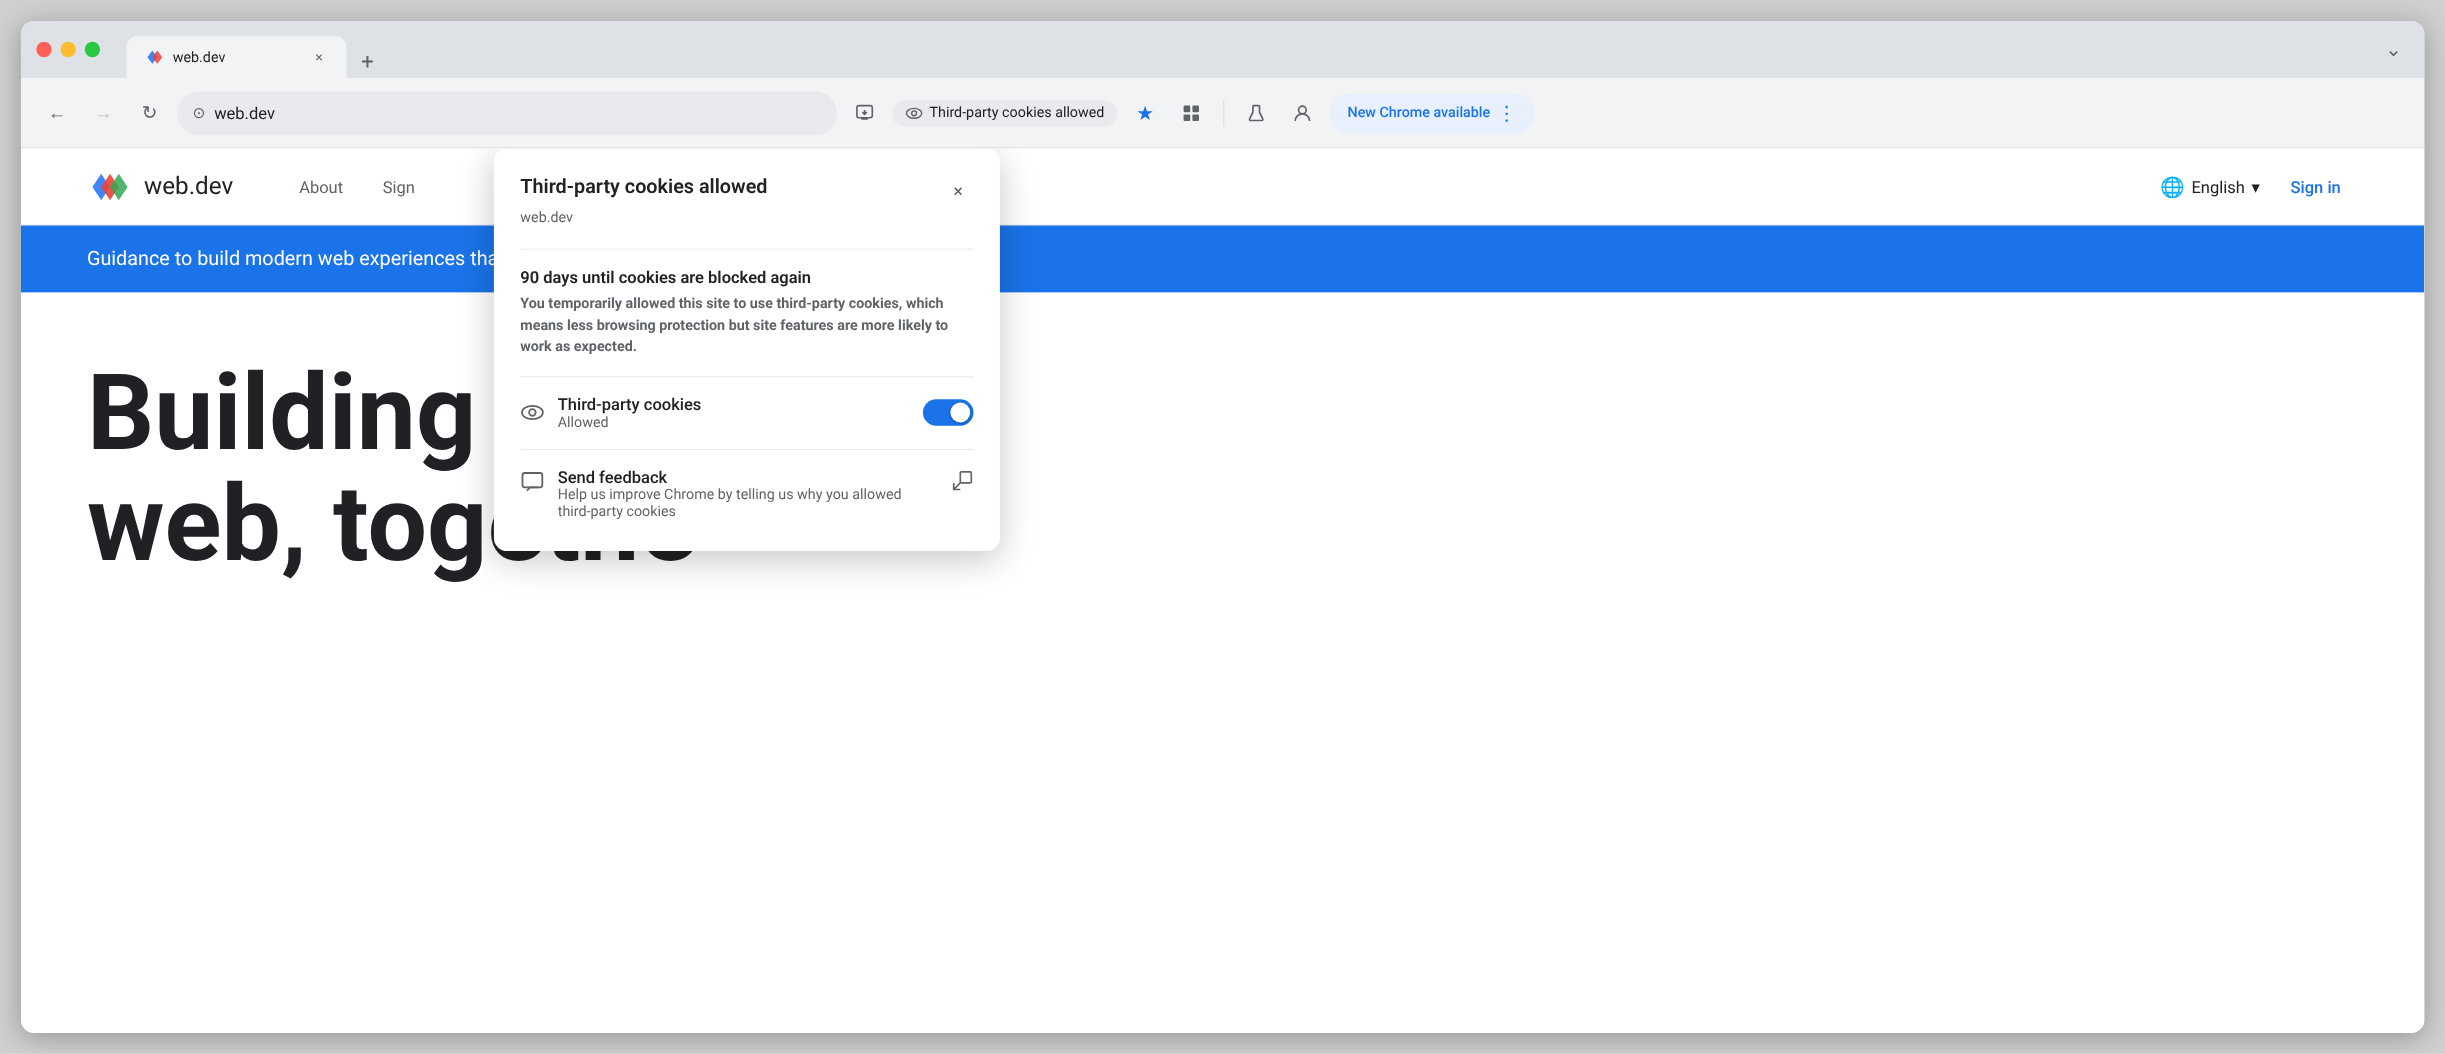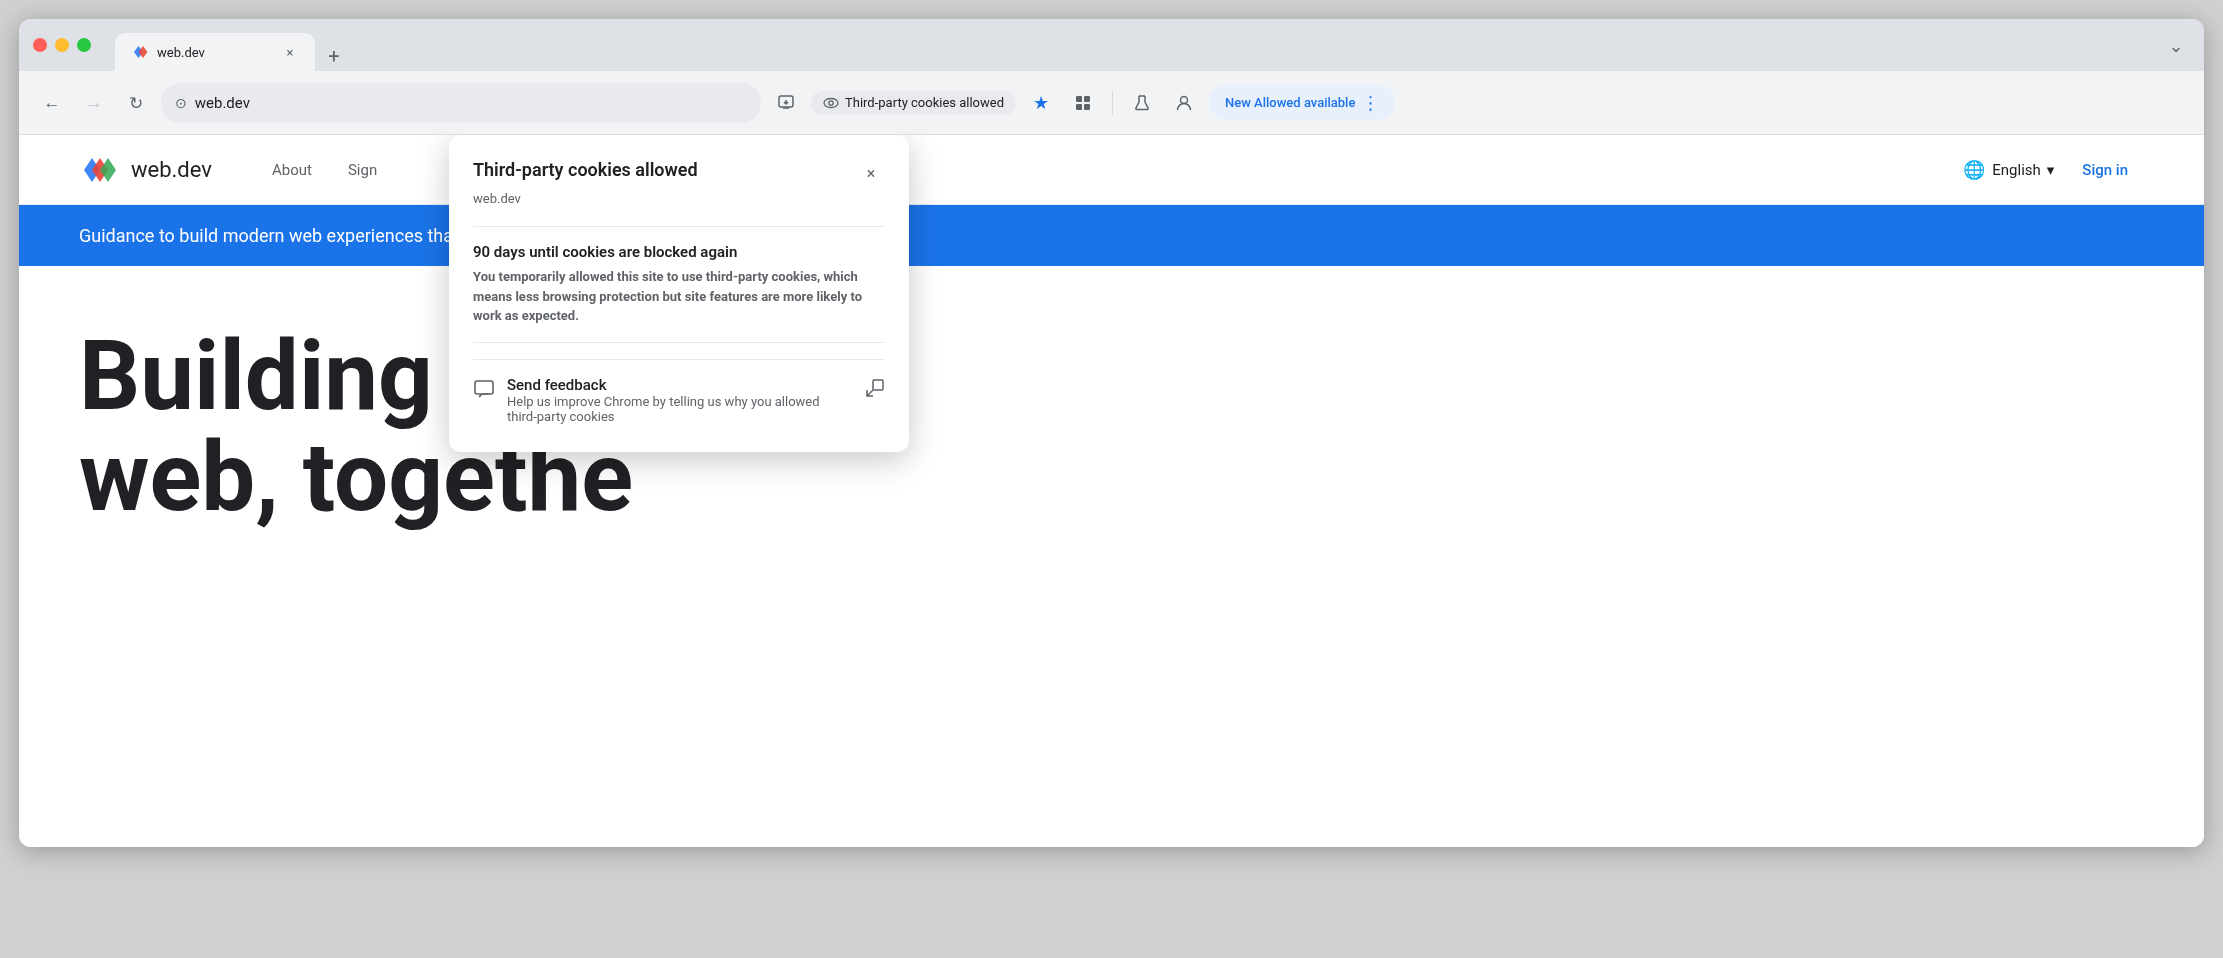--- a/index.html
+++ b/index.html
@@ -6,21 +6,21 @@
     body {
       background: #d0d0d0;
       font-family: -apple-system, BlinkMacSystemFont, 'Segoe UI', Roboto, sans-serif;
       width: 2223px;
       height: 958px;
       overflow: hidden;
     }
 
     .browser-window {
       width: 2185px;
-      height: 828px;
+      height: 920px;
       margin: 19px auto;
       background: #f1f3f4;
       border-radius: 12px;
       box-shadow: 0 4px 24px rgba(0,0,0,0.28);
       overflow: hidden;
       display: flex;
       flex-direction: column;
     }
 
     
@@ -513,21 +513,21 @@
     </div>
 
     <div class="toolbar-btn">
       <svg width="18" height="18" viewBox="0 0 18 18" fill="none">
         <circle cx="9" cy="6" r="3.5" stroke="#5f6368" stroke-width="1.5"></circle>
         <path d="M2.5 16c0-3.59 2.91-6.5 6.5-6.5s6.5 2.91 6.5 6.5" stroke="#5f6368" stroke-width="1.5"></path>
       </svg>
     </div>
 
     <div class="new-chrome-btn">
-      <span>New Allowed available</span>
+      <span>New Chrome available</span>
       <span style="color:#1a73e8; font-size:18px;">⋮</span>
     </div>
   </div>
 
   <div class="page-content">
 
     <div class="site-header">
       <div class="site-logo">
         <svg class="logo-svg" viewBox="0 0 40 40" fill="none" xmlns="http://www.w3.org/2000/svg">
           <polygon points="5,20 13,8 21,20 13,32" fill="#4285f4"></polygon>
@@ -571,20 +571,36 @@
       </div>
       <div class="popup-subtitle">web.dev</div>
 
       <div class="popup-divider"></div>
 
       <div class="popup-warning-title">90 days until cookies are blocked again</div>
       <div class="popup-warning-text">You temporarily allowed this site to use third-party cookies, which means less browsing protection but site features are more likely to work as expected.</div>
 
       <div class="popup-divider"></div>
 
+      <div class="popup-row">
+        <div class="popup-row-left">
+          <svg width="22" height="22" viewBox="0 0 22 22" fill="none">
+            <ellipse cx="11" cy="11" rx="9.5" ry="6" stroke="#5f6368" stroke-width="1.6"></ellipse>
+            <circle cx="11" cy="11" r="3" stroke="#5f6368" stroke-width="1.6"></circle>
+          </svg>
+          <div>
+            <div class="popup-row-label">Third-party cookies</div>
+            <div class="popup-row-sub">Allowed</div>
+          </div>
+        </div>
+        <div class="toggle-wrap">
+          <div class="toggle-track"></div>
+          <div class="toggle-thumb"></div>
+        </div>
+      </div>
 
       <div class="popup-divider"></div>
 
       <div class="popup-row" style="align-items: flex-start; cursor:pointer;gap:36px;">
         <div class="popup-row-left" style="align-items: flex-start;">
           <svg width="22" height="22" viewBox="0 0 22 22" fill="none" style="margin-top:2px; flex-shrink:0;">
             <rect x="2" y="3" width="18" height="13" rx="2" stroke="#5f6368" stroke-width="1.6"></rect>
             <path d="M6 19l3-3h7" stroke="#5f6368" stroke-width="1.6"></path>
           </svg>
           <div>

